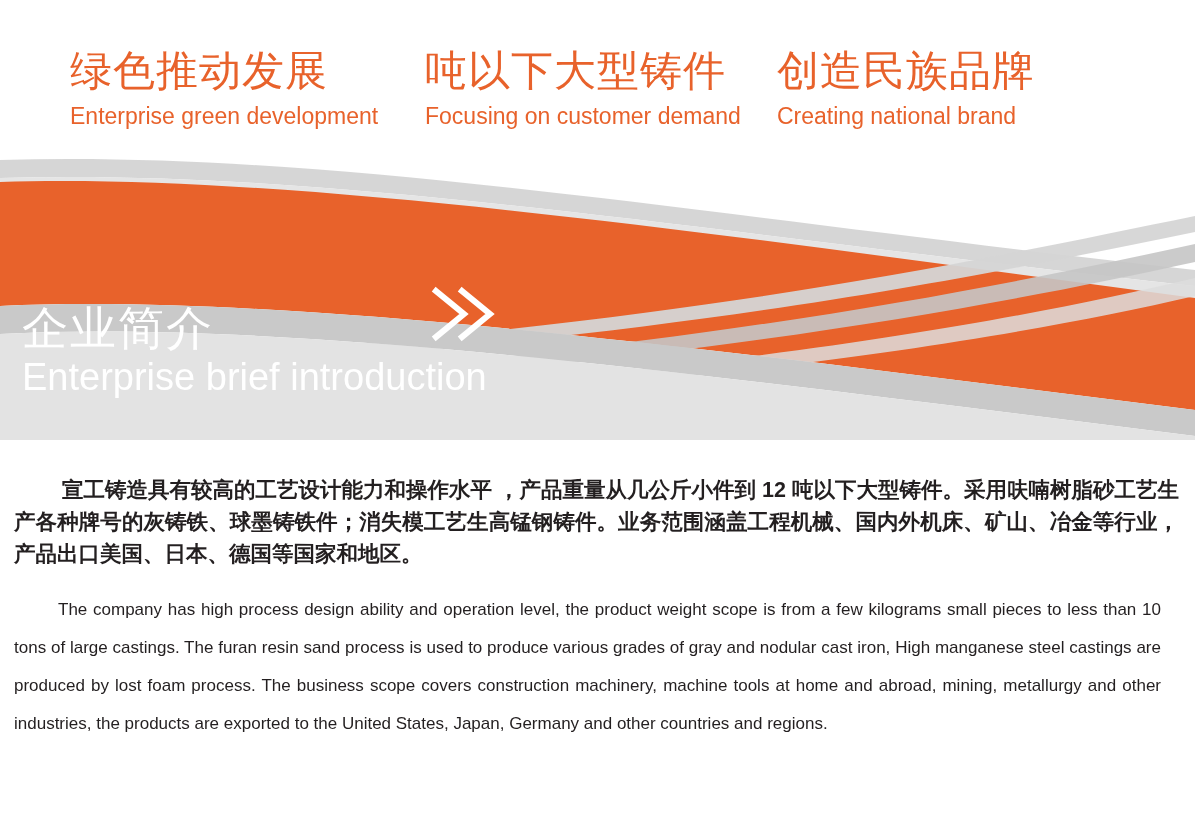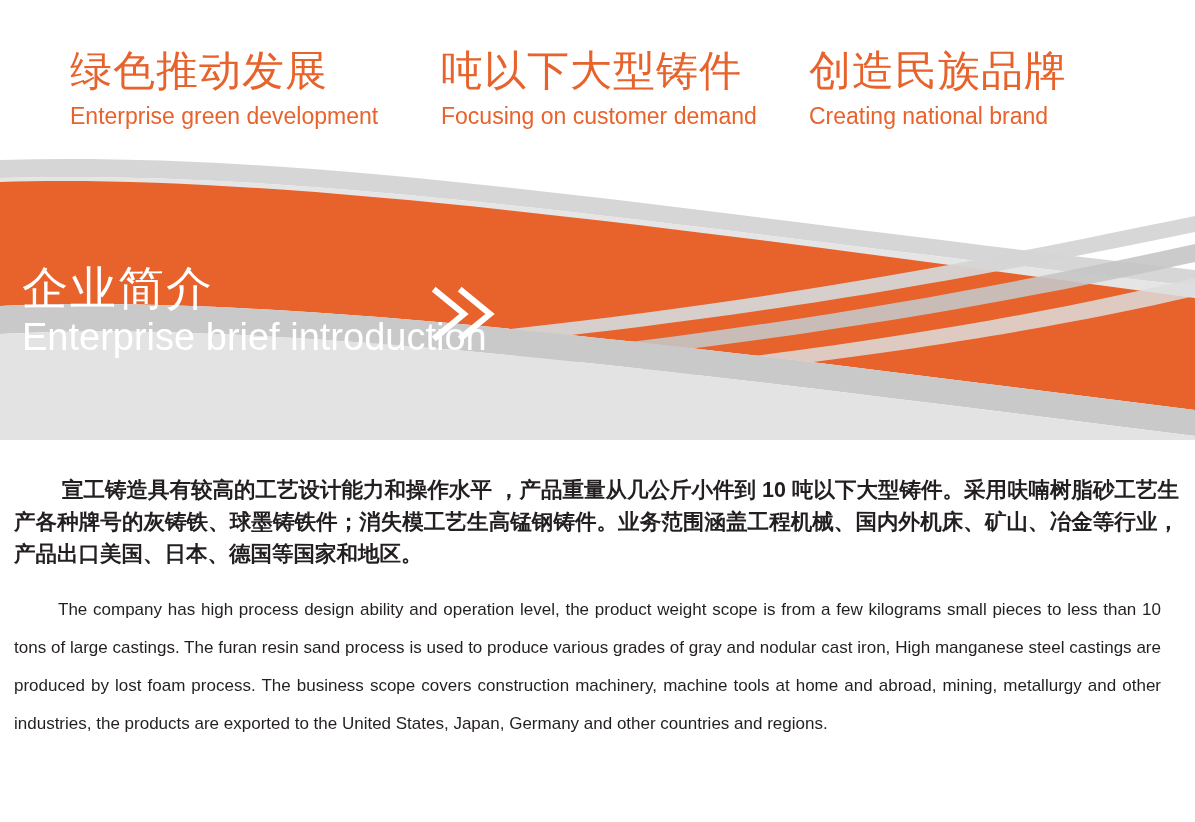--- a/index.html
+++ b/index.html
@@ -20,21 +20,21 @@
 
   
   .slogans {
     position: absolute;
     top: 46px;
     left: 70px;
     width: 1060px;
     display: flex;
     flex-direction: row;
     align-items: flex-end;
-    gap: 16px;
+    gap: 0px;
   }
   .slogan-block {
     display: flex;
     flex-direction: column;
     align-items: flex-start;
   }
   .slogan-block.b1 { width: 355px; }
   .slogan-block.b2 { width: 352px; }
   .slogan-block.b3 { width: 300px; }
 
@@ -72,20 +72,21 @@
     z-index: 5;
     color: #ffffff;
   }
   .band-title-cn {
     font-size: 46px;
     line-height: 52px;
     letter-spacing: 2px;
     font-weight: 400;
     color: #ffffff;
     white-space: nowrap;
+    margin-top: 40px;
   }
   .band-title-en {
     font-size: 38px;
     line-height: 34px;
     margin-top: 6px;
     font-weight: 400;
     color: #ffffff;
     white-space: nowrap;
   }
   .chevrons {
@@ -162,17 +163,17 @@
     <div class="band-title-cn">企业简介</div>
     <div class="band-title-en">Enterprise brief introduction</div>
   </div>
 
   <svg class="chevrons" width="70" height="62" viewBox="0 0 70 62">
     <polyline points="6,8 34,31 6,54" fill="none" stroke="#ffffff" stroke-width="6" stroke-linecap="square"></polyline>
     <polyline points="32,8 60,31 32,54" fill="none" stroke="#ffffff" stroke-width="6" stroke-linecap="square"></polyline>
   </svg>
 
   <div class="body-text">
-    <p class="para-cn">宣工铸造具有较高的工艺设计能力和操作水平 ，产品重量从几公斤小件到 10 吨以下大型铸件。采用呋喃树脂砂工艺生产各种牌号的灰铸铁、球墨铸铁件；消失模工艺生高锰钢铸件。业务范围涵盖工程机械、国内外机床、矿山、冶金等行业，产品出口美国、日本、德国等国家和地区。</p>
+    <p class="para-cn">宣工铸造具有较高的工艺设计能力和操作水平 ，产品重量从几公斤小件到 12 吨以下大型铸件。采用呋喃树脂砂工艺生产各种牌号的灰铸铁、球墨铸铁件；消失模工艺生高锰钢铸件。业务范围涵盖工程机械、国内外机床、矿山、冶金等行业，产品出口美国、日本、德国等国家和地区。</p>
     <p class="para-en">The company has high process design ability and operation level, the product weight scope is from a few kilograms small pieces to less than 10 tons of large castings. The furan resin sand process is used to produce various grades of gray and nodular cast iron, High manganese steel castings are produced by lost foam process. The business scope covers construction machinery, machine tools at home and abroad, mining, metallurgy and other industries, the products are exported to the United States, Japan, Germany and other countries and regions.</p>
   </div>
 
 </div>
 
 </body></html>

